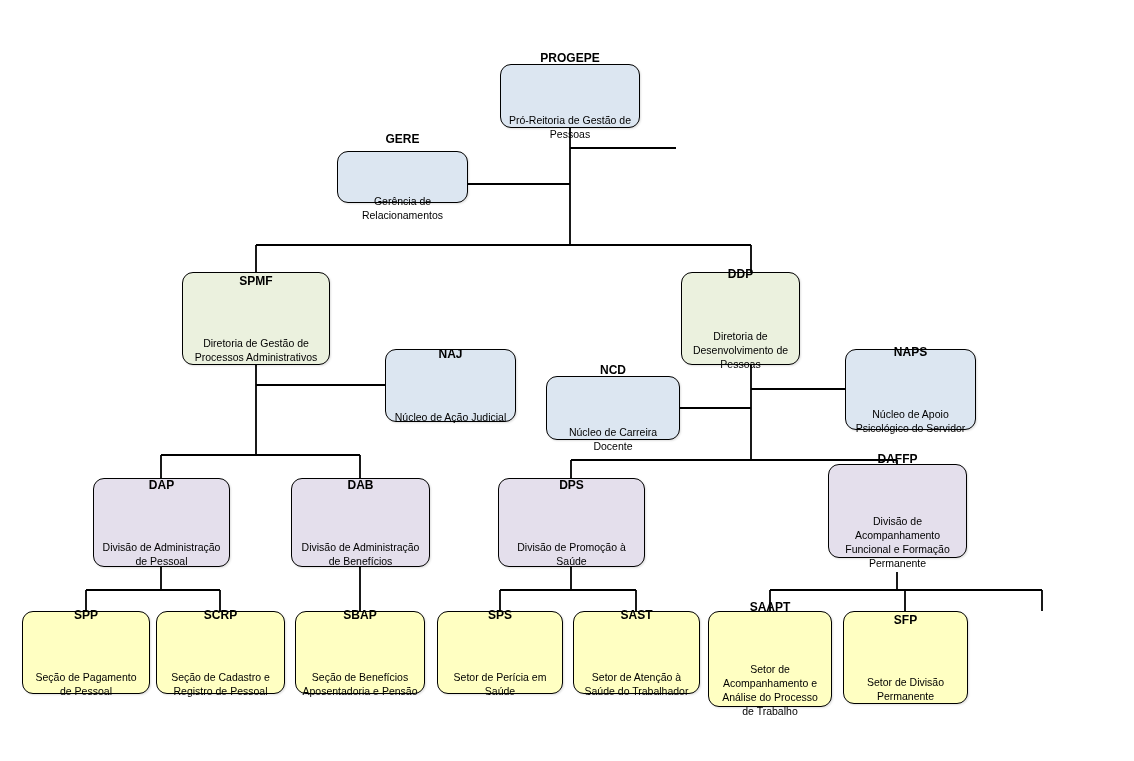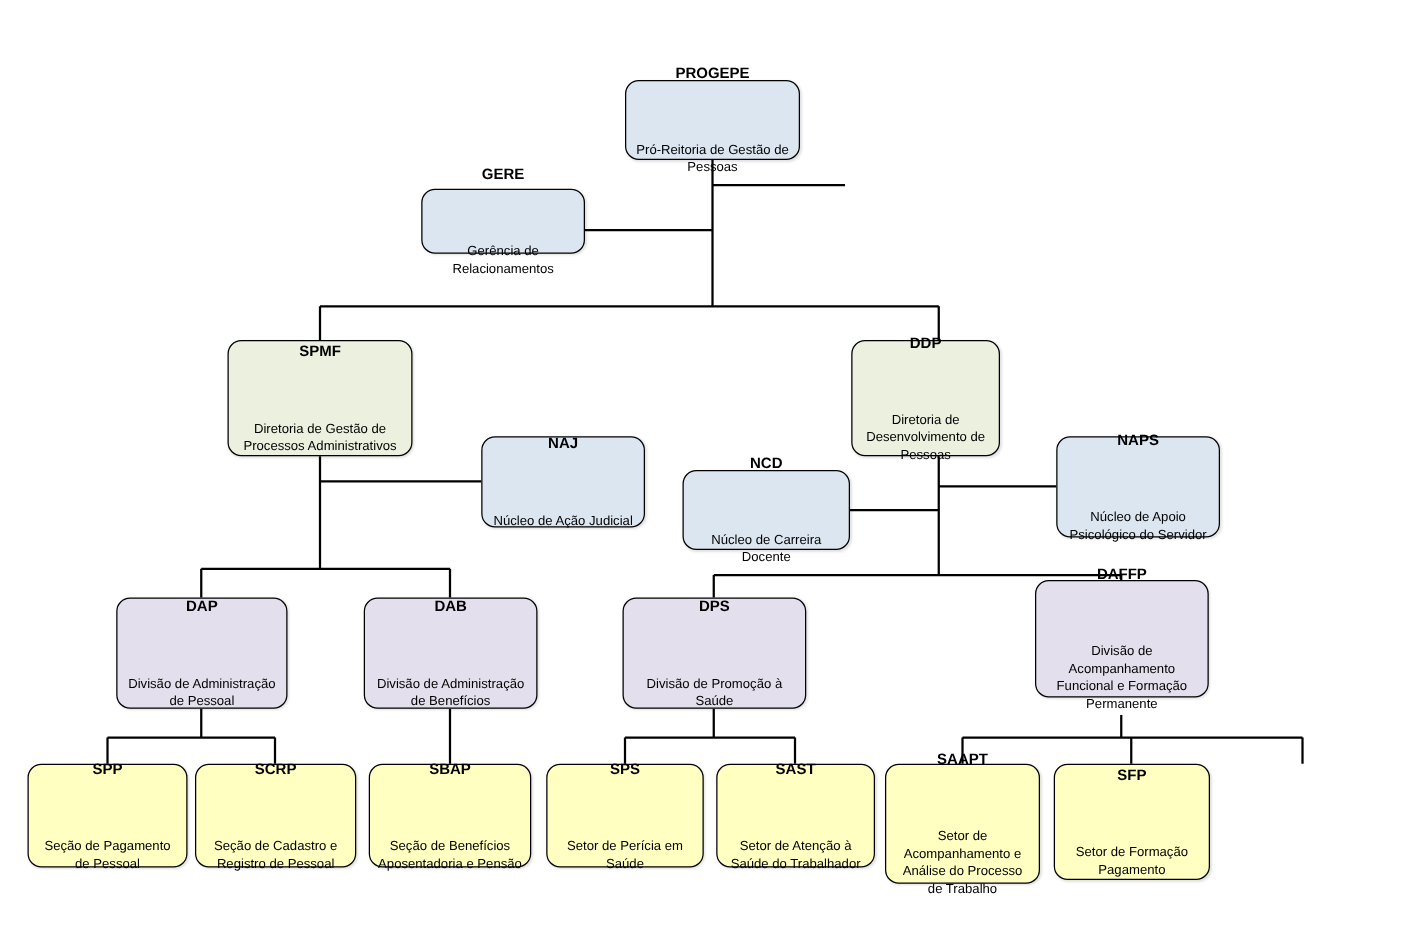--- a/index.html
+++ b/index.html
@@ -162,17 +162,17 @@
     <div class="label">Setor de Atenção à Saúde do Trabalhador</div>
   </div>
 
   <div class="node yellow" style="left:708px;top:611px;width:124px;height:96px">
     <div class="code">SAAPT</div>
     <div class="label">Setor de Acompanhamento e Análise do Processo de Trabalho</div>
   </div>
 
   <div class="node yellow" style="left:843px;top:611px;width:125px;height:93px">
     <div class="code">SFP</div>
-    <div class="label">Setor de Formação Pagamento</div>
+    <div class="label">Setor de Divisão Permanente</div>
   </div>
 
 
 </div>
 
 </body></html>

